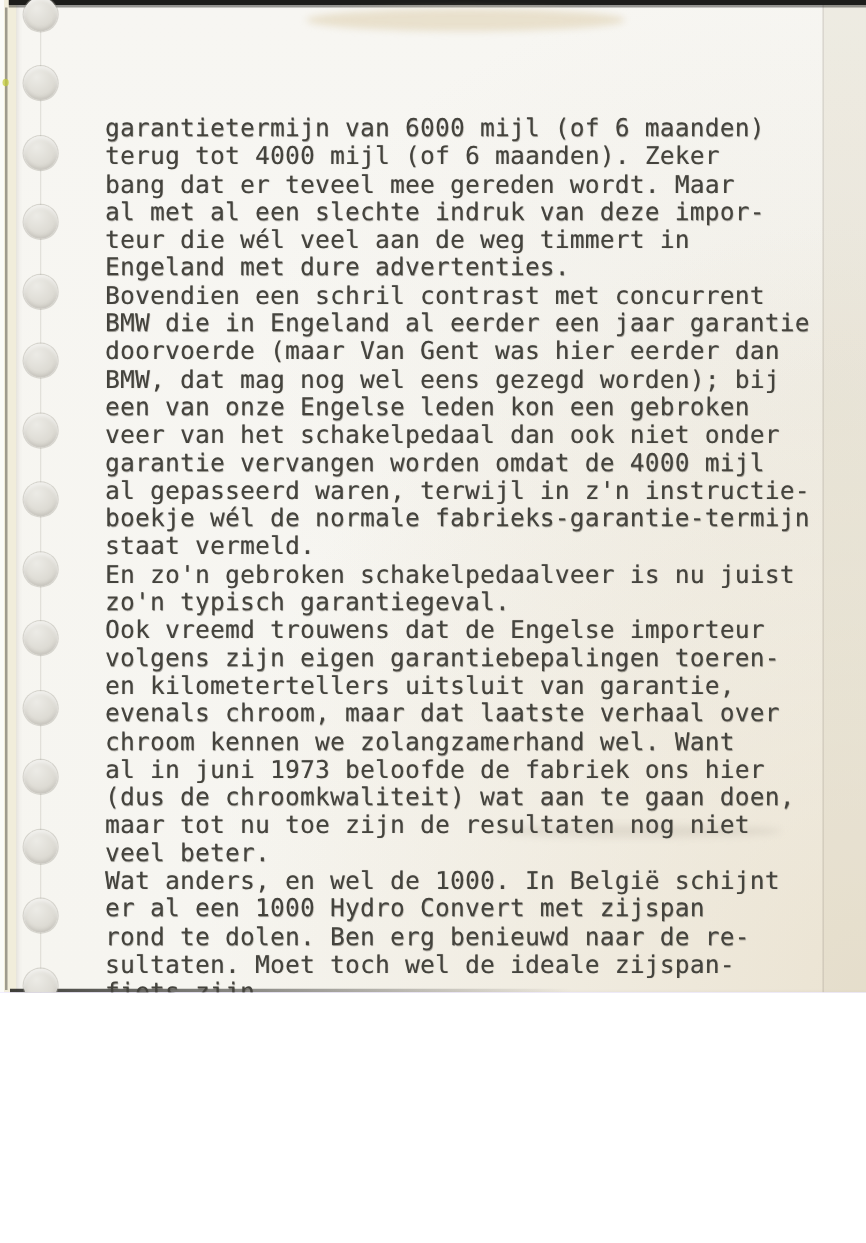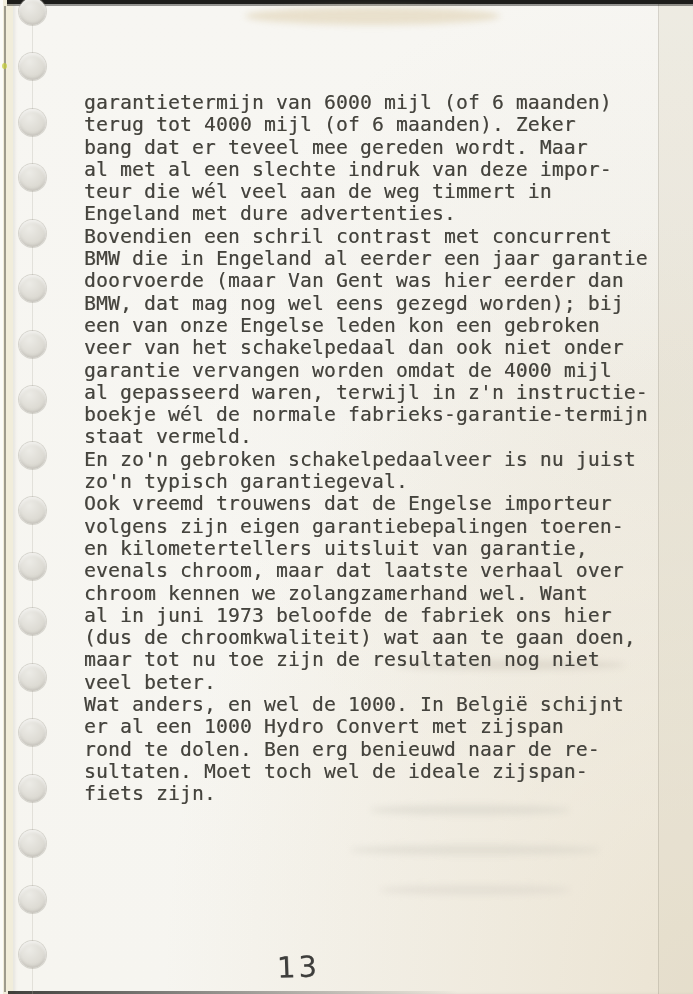--- a/index.html
+++ b/index.html
@@ -3,21 +3,21 @@
 <meta charset="utf-8">
 <style>
   html, body {
     margin: 0;
     padding: 0;
     background: #ffffff;
   }
   .scan {
     position: relative;
     width: 693px;
-    height: 994px;
+    height: 794px;
     overflow: hidden;
     background: #c4b5fd;
     font-family: "DejaVu Sans Mono", "Liberation Mono", monospace;
   }
   
   .left-strip {
     position: absolute;
     left: 0; top: 0; bottom: 0;
     width: 22px;
     background: linear-gradient(to right, #fbfbf8 0 3px, #f1eddb 3px 100%);

